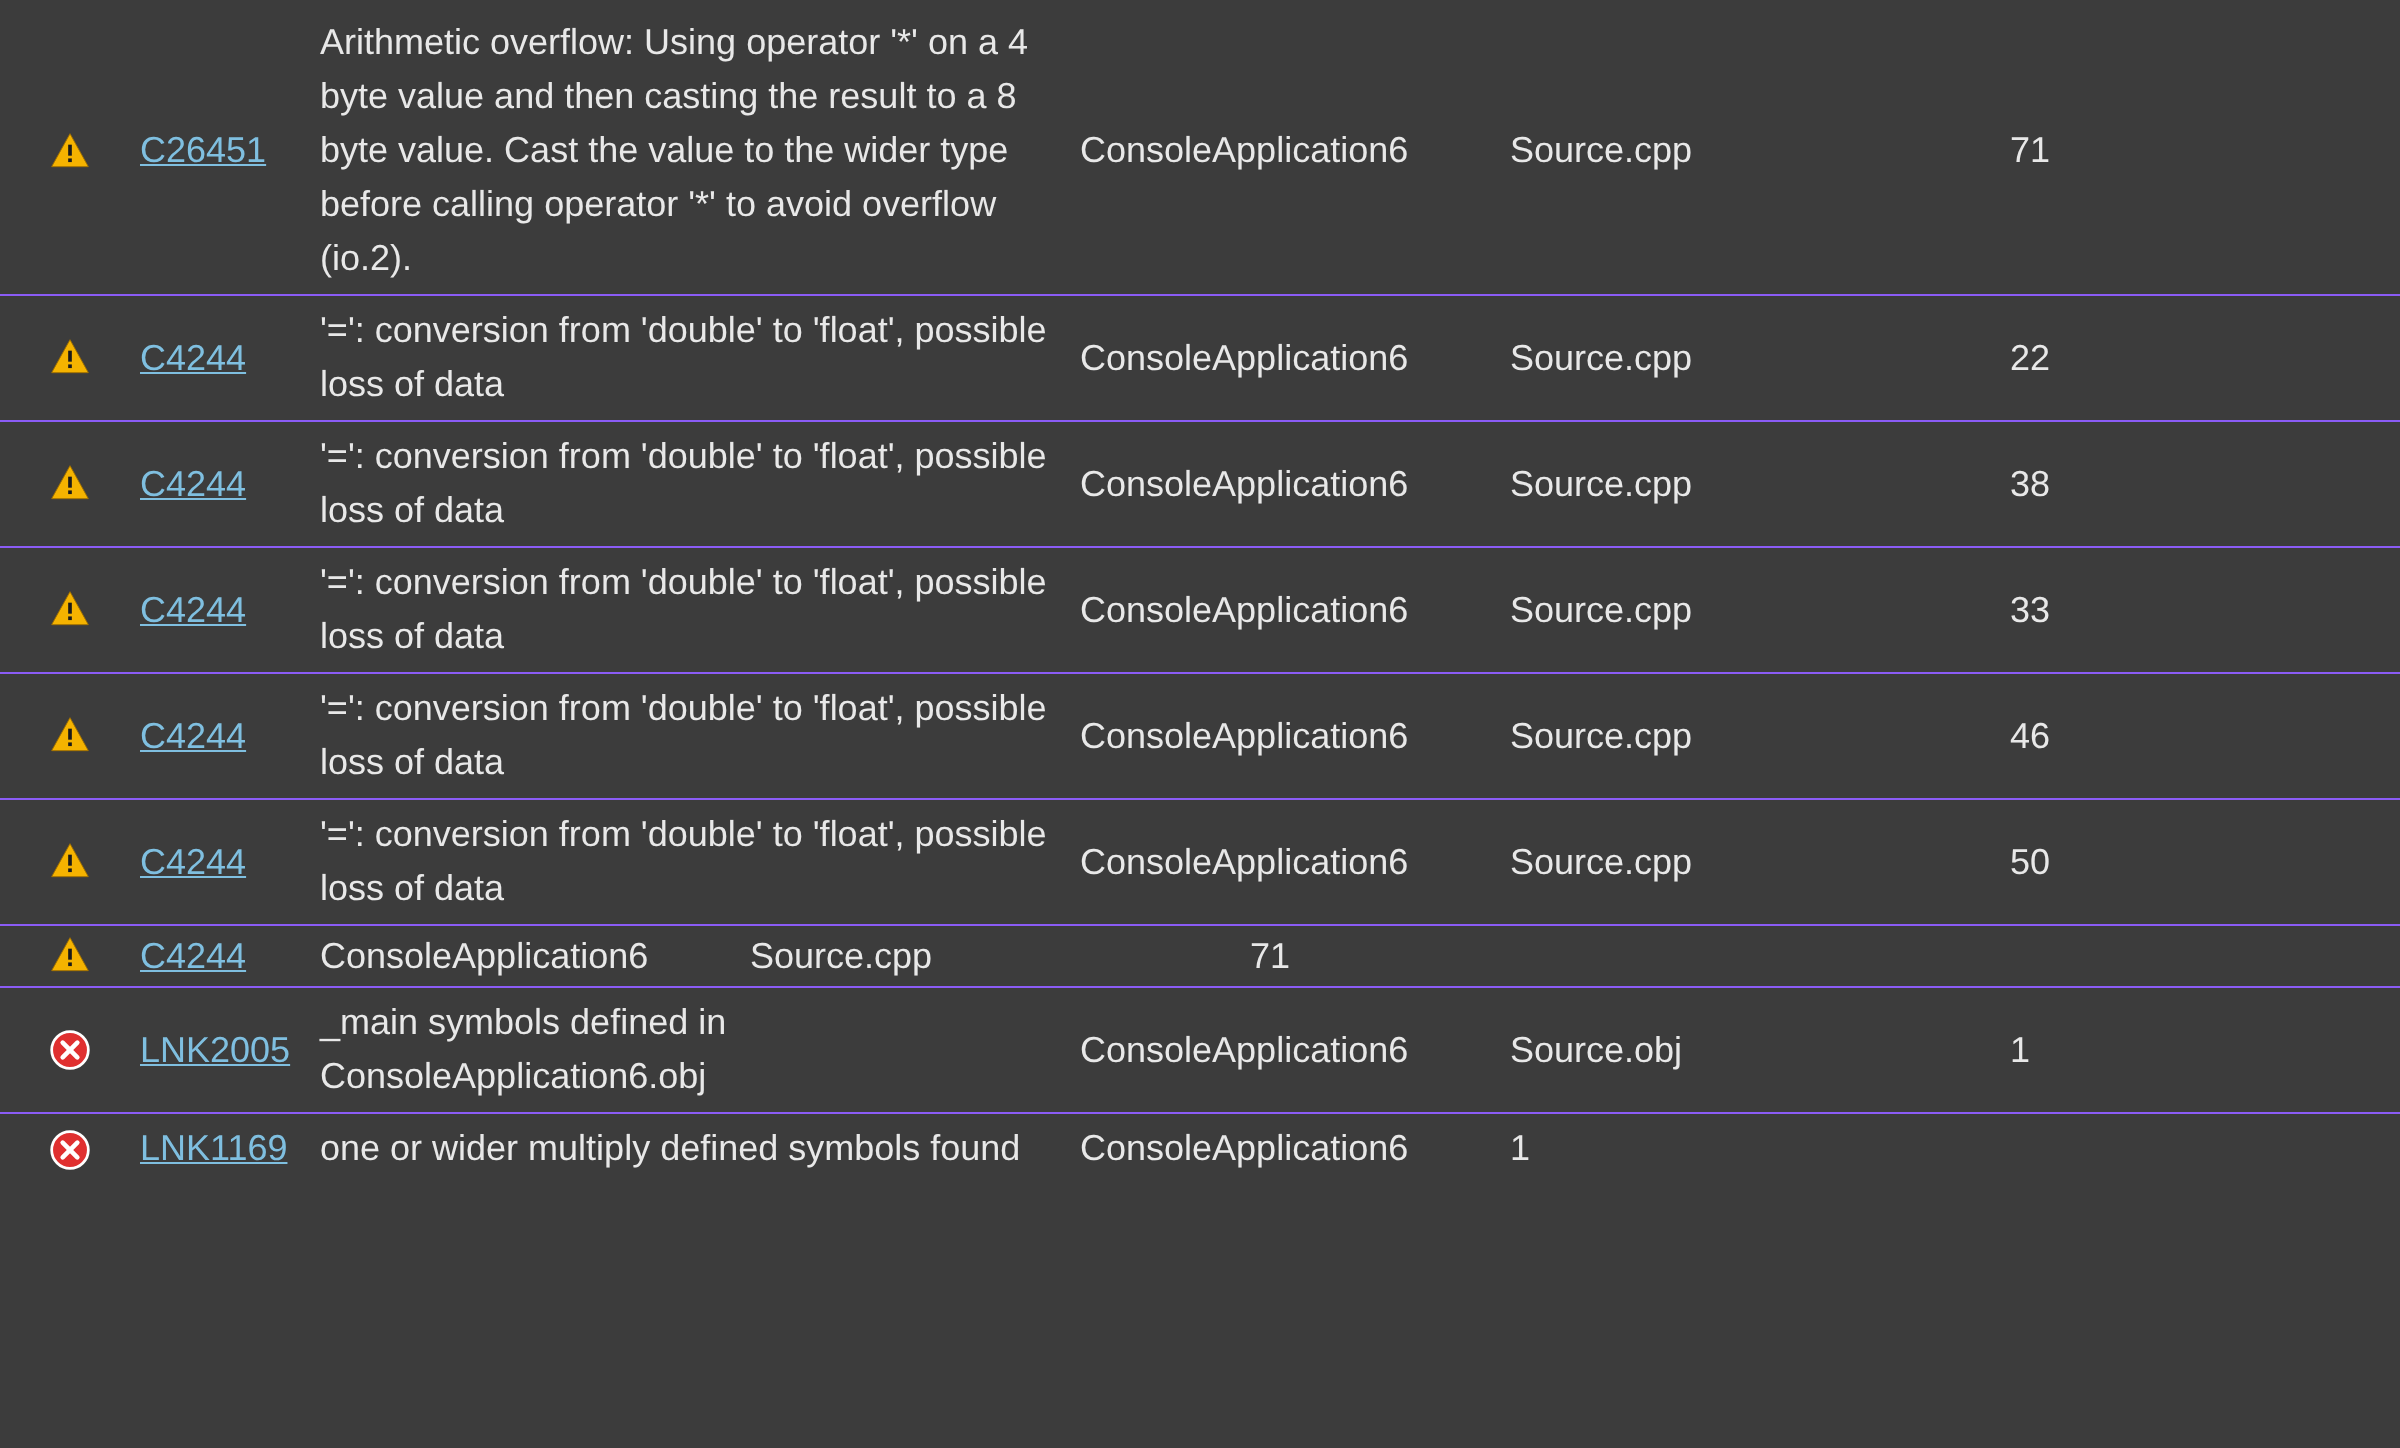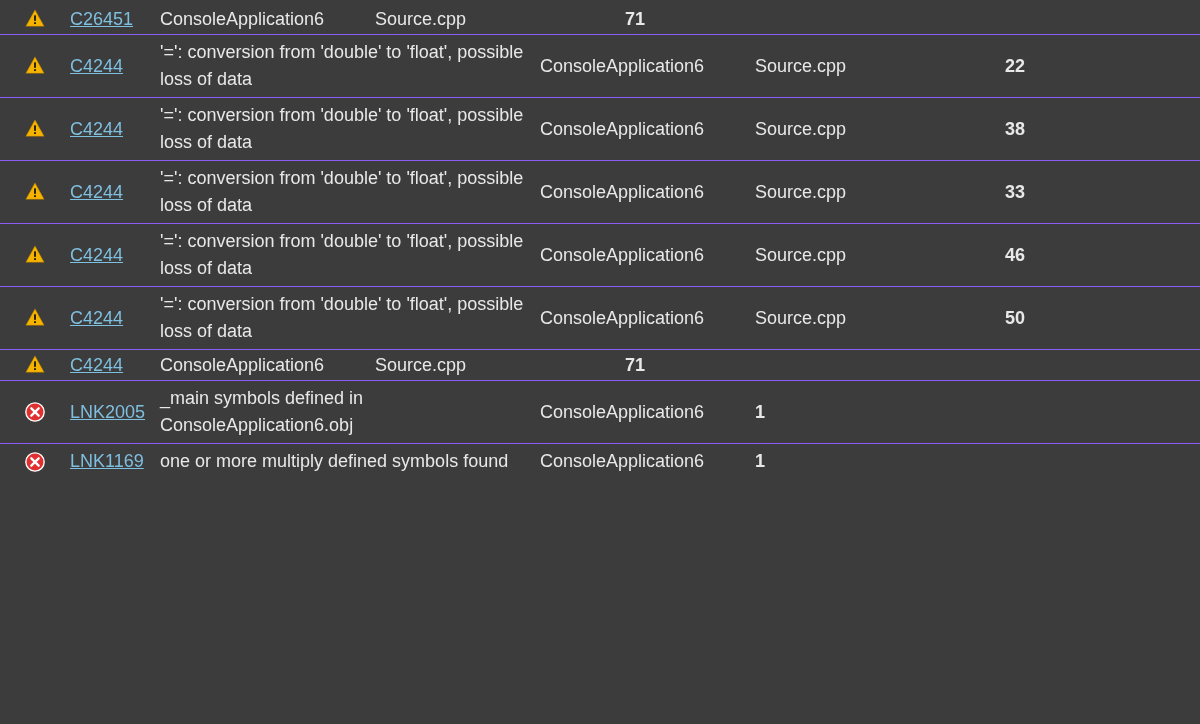--- a/index.html
+++ b/index.html
@@ -47,21 +47,20 @@
     width: 215px;
     flex-shrink: 0;
   }
   .col-file {
     width: 250px;
     flex-shrink: 0;
   }
   .col-line {
     width: 80px;
     flex-shrink: 0;
-    font-weight: bold;
   }
   .code-link {
     color: #7fbfe0;
     text-decoration: underline;
     cursor: pointer;
   }
   .icon-svg {
     width: 22px;
     height: 22px;
     display: block;
@@ -75,20 +74,21 @@
       <div class="col-icon">
         <svg class="icon-svg" viewBox="0 0 24 24">
           <path d="M12 2 L22 20 L2 20 Z" fill="#f5b300" stroke="#a07000" stroke-width="0.5"></path>
           <rect x="11" y="8" width="2" height="6" fill="#1a1a1a"></rect>
           <rect x="11" y="15.5" width="2" height="2" fill="#1a1a1a"></rect>
         </svg>
       </div>
       <div class="col-code">
         <a class="code-link">C26451</a>
       </div>
+      <div class="col-desc">Arithmetic overflow: Using operator '*' on a 4 byte value and then casting the result to a 8 byte value. Cast the value to the wider type before calling operator '*' to avoid overflow (io.2).</div>
       <div class="col-project">ConsoleApplication6</div>
       <div class="col-file">Source.cpp</div>
       <div class="col-line">71</div>
     </div>
     <div class="row">
       <div class="col-icon">
         <svg class="icon-svg" viewBox="0 0 24 24">
           <path d="M12 2 L22 20 L2 20 Z" fill="#f5b300" stroke="#a07000" stroke-width="0.5"></path>
           <rect x="11" y="8" width="2" height="6" fill="#1a1a1a"></rect>
           <rect x="11" y="15.5" width="2" height="2" fill="#1a1a1a"></rect>
@@ -187,30 +187,31 @@
           <circle cx="12" cy="12" r="10" fill="#e03030" stroke="#ffffff" stroke-width="1.5"></circle>
           <line x1="8" y1="8" x2="16" y2="16" stroke="#ffffff" stroke-width="2.5" stroke-linecap="round"></line>
           <line x1="16" y1="8" x2="8" y2="16" stroke="#ffffff" stroke-width="2.5" stroke-linecap="round"></line>
         </svg>
       </div>
       <div class="col-code">
         <a class="code-link">LNK2005</a>
       </div>
       <div class="col-desc">_main symbols defined in ConsoleApplication6.obj</div>
       <div class="col-project">ConsoleApplication6</div>
+      <div class="col-file">Source.obj</div>
       <div class="col-line">1</div>
     </div>
     <div class="row">
       <div class="col-icon">
         <svg class="icon-svg" viewBox="0 0 24 24">
           <circle cx="12" cy="12" r="10" fill="#e03030" stroke="#ffffff" stroke-width="1.5"></circle>
           <line x1="8" y1="8" x2="16" y2="16" stroke="#ffffff" stroke-width="2.5" stroke-linecap="round"></line>
           <line x1="16" y1="8" x2="8" y2="16" stroke="#ffffff" stroke-width="2.5" stroke-linecap="round"></line>
         </svg>
       </div>
       <div class="col-code">
         <a class="code-link">LNK1169</a>
       </div>
-      <div class="col-desc">one or more multiply defined symbols found</div>
+      <div class="col-desc">one or wider multiply defined symbols found</div>
       <div class="col-project">ConsoleApplication6</div>
       <div class="col-line">1</div>
     </div>
   </div>
 
 </body></html>

